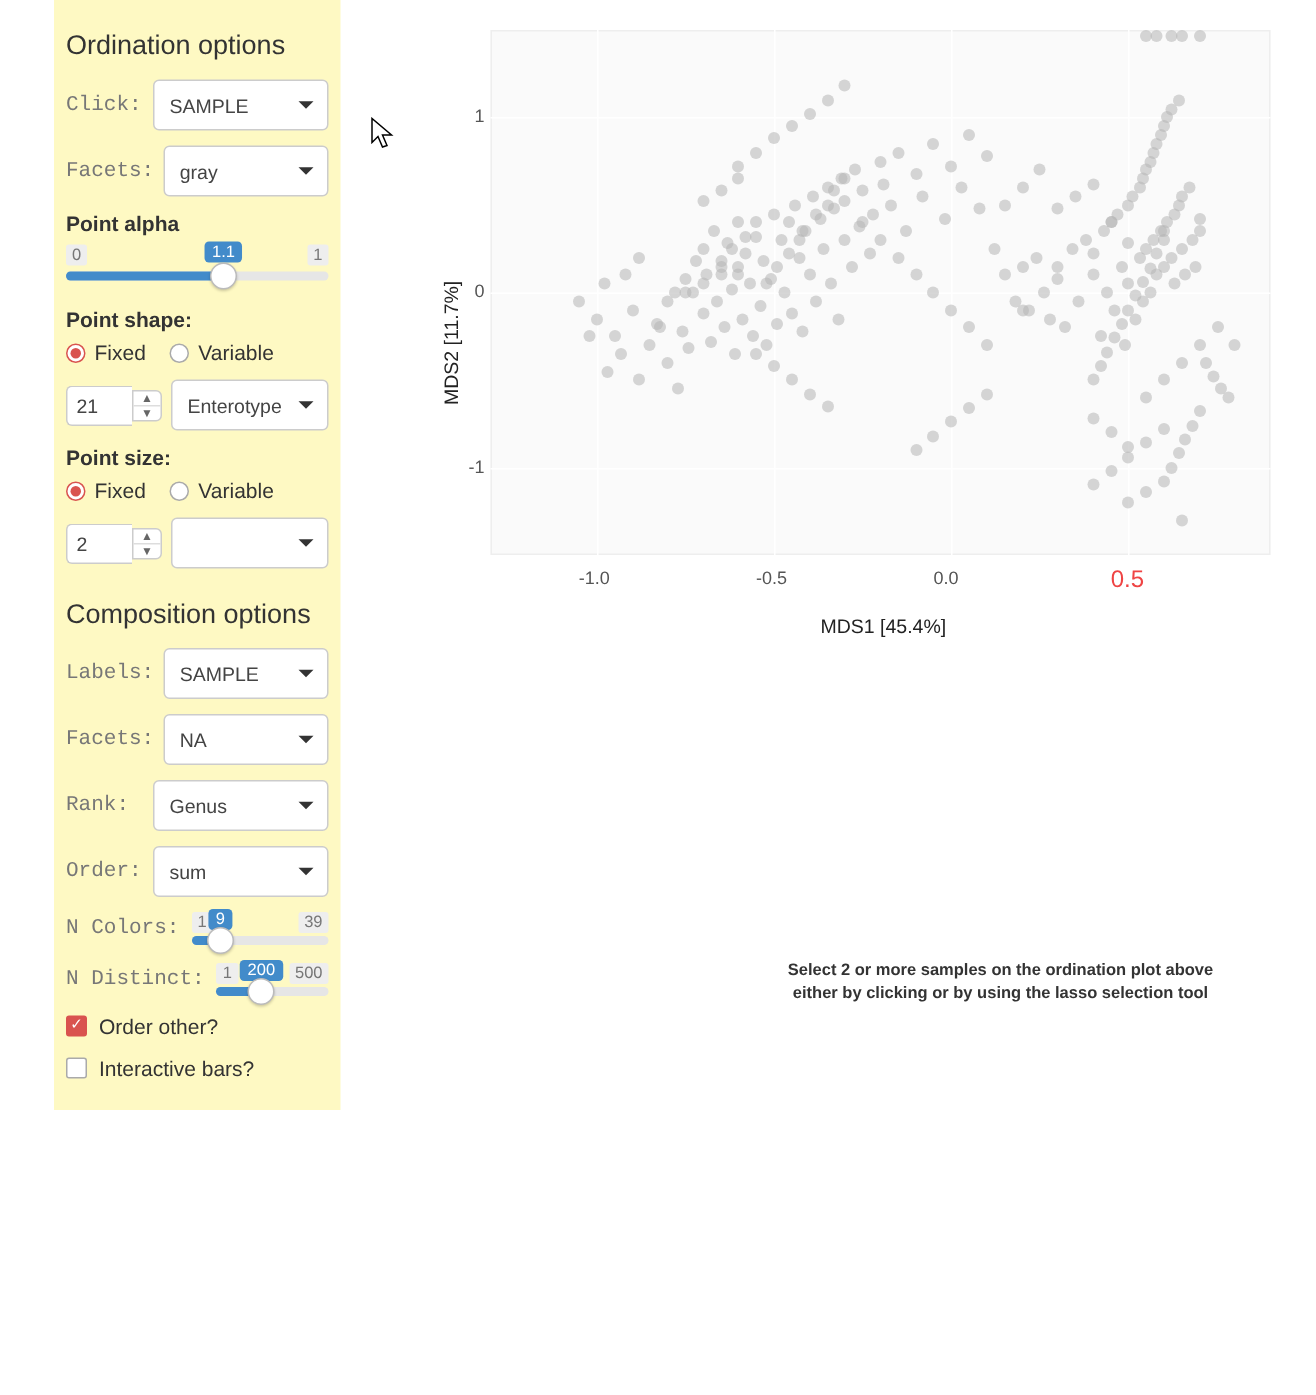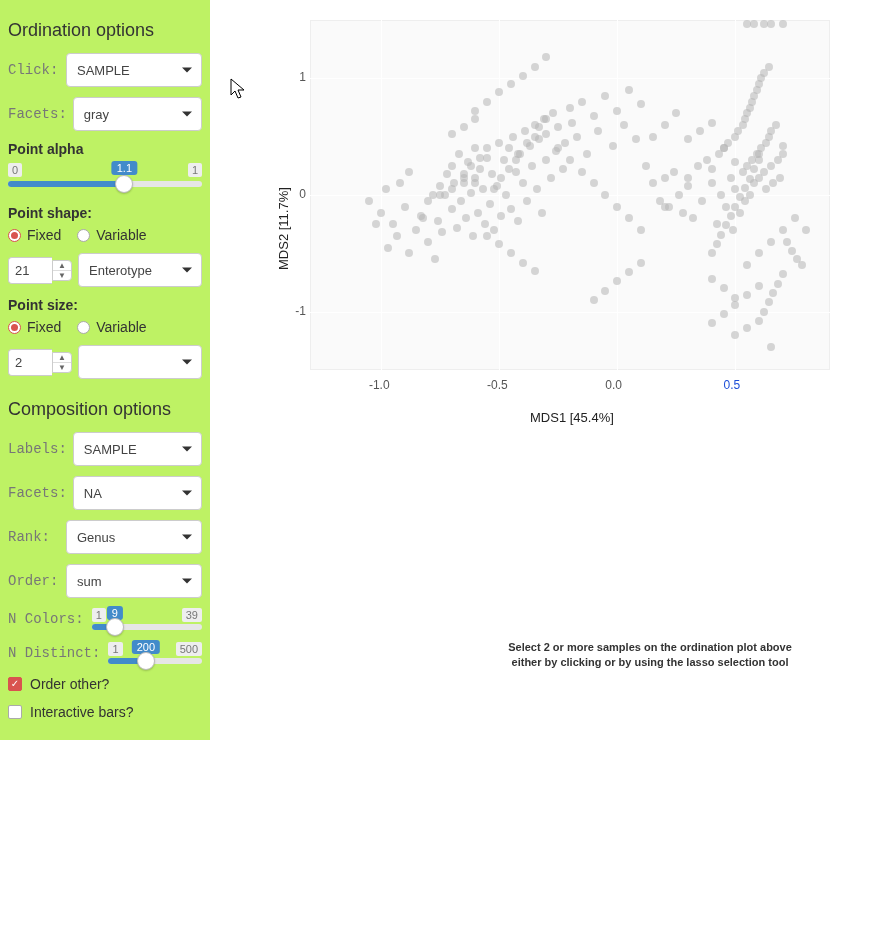--- a/index.html
+++ b/index.html
@@ -1,18 +1,18 @@
 <!DOCTYPE html>
 <html><head>
 <meta charset="utf-8">
 <style>
   * { box-sizing: border-box; margin: 0; padding: 0; }
   body { font-family: "Helvetica Neue", Helvetica, Arial, sans-serif; font-size: 14px; color: #333; background: #fff; width: 877px; }
   .app { display: flex; }
-  .sidebar { width: 210px; background: #bef264; padding: 10px 8px 20px 8px; }
+  .sidebar { width: 210px; background: #fef9c3; padding: 10px 8px 20px 8px; margin-left: 36px; }
   .main { flex: 1; position: relative; padding: 10px 10px 10px 20px; }
   h4 { font-size: 18px; font-weight: 500; color: #333; margin: 10px 0 12px 0; }
   .row { display: flex; align-items: center; margin-bottom: 10px; gap: 6px; }
   .lbl { color: #777; font-size: 14px; min-width: 52px; font-family: Liberation Mono, monospace; }
   .bold-lbl { font-weight: 700; color: #333; font-size: 14px; margin-bottom: 6px; }
   .dd { flex: 1; position: relative; }
   .dd-box {
     background: #fff; border: 1px solid #ccc; border-radius: 4px;
     padding: 6px 26px 6px 10px; font-size: 13px; color: #444;
     min-height: 34px; display: flex; align-items: center; cursor: pointer;
@@ -530,21 +530,21 @@
           <div class="pt" style="left: 433.273px;"></div>
           <div class="pt" style="left: 440.364px;"></div>
           <div class="pt" style="left: 449.818px;"></div>
           <div class="pt" style="left: 456.909px;"></div>
         </div>
       <div class="axis-lbl ylab" style="left:46px; top:260px;">MDS2 [11.7%]</div>
       <div class="axis-lbl" style="left:300px; top:400px;">MDS1 [45.4%]</div>
     <div class="axis-txt" style="position: absolute; left: 138.909px; top: 368px; font-size: 12px; color: rgb(85, 85, 85);">-1.0</div>
         <div class="axis-txt" style="position: absolute; left: 257.091px; top: 368px; font-size: 12px; color: rgb(85, 85, 85);">-0.5</div>
         <div class="axis-txt" style="position: absolute; left: 375.273px; top: 368px; font-size: 12px; color: rgb(85, 85, 85);">0.0</div>
-        <div class="axis-txt" style="position: absolute; left: 493.455px; top: 368px; font-size: 12px; color: #1d4ed8;">0.5</div>
+        <div class="axis-txt" style="position: absolute; left: 493.455px; top: 368px; font-size: 16px; color: #ef4444;">0.5</div>
         <div class="axis-txt" style="position: absolute; left: 60px; top: 293.667px; font-size: 12px; color: rgb(85, 85, 85); text-align: right; width: 16px;">-1</div>
         <div class="axis-txt" style="position: absolute; left: 60px; top: 177px; font-size: 12px; color: rgb(85, 85, 85); text-align: right; width: 16px;">0</div>
         <div class="axis-txt" style="position: absolute; left: 60px; top: 60.3333px; font-size: 12px; color: rgb(85, 85, 85); text-align: right; width: 16px;">1</div>
       </div>
 
     <svg class="cursor" style="left:20px; top:78px;" viewBox="0 0 16 22">
       <path d="M1 1 L1 17 L5 13 L8 20 L11 19 L8 12 L14 12 Z" fill="#fff" stroke="#000" stroke-width="1"></path>
     </svg>
 
     <div class="instr">

